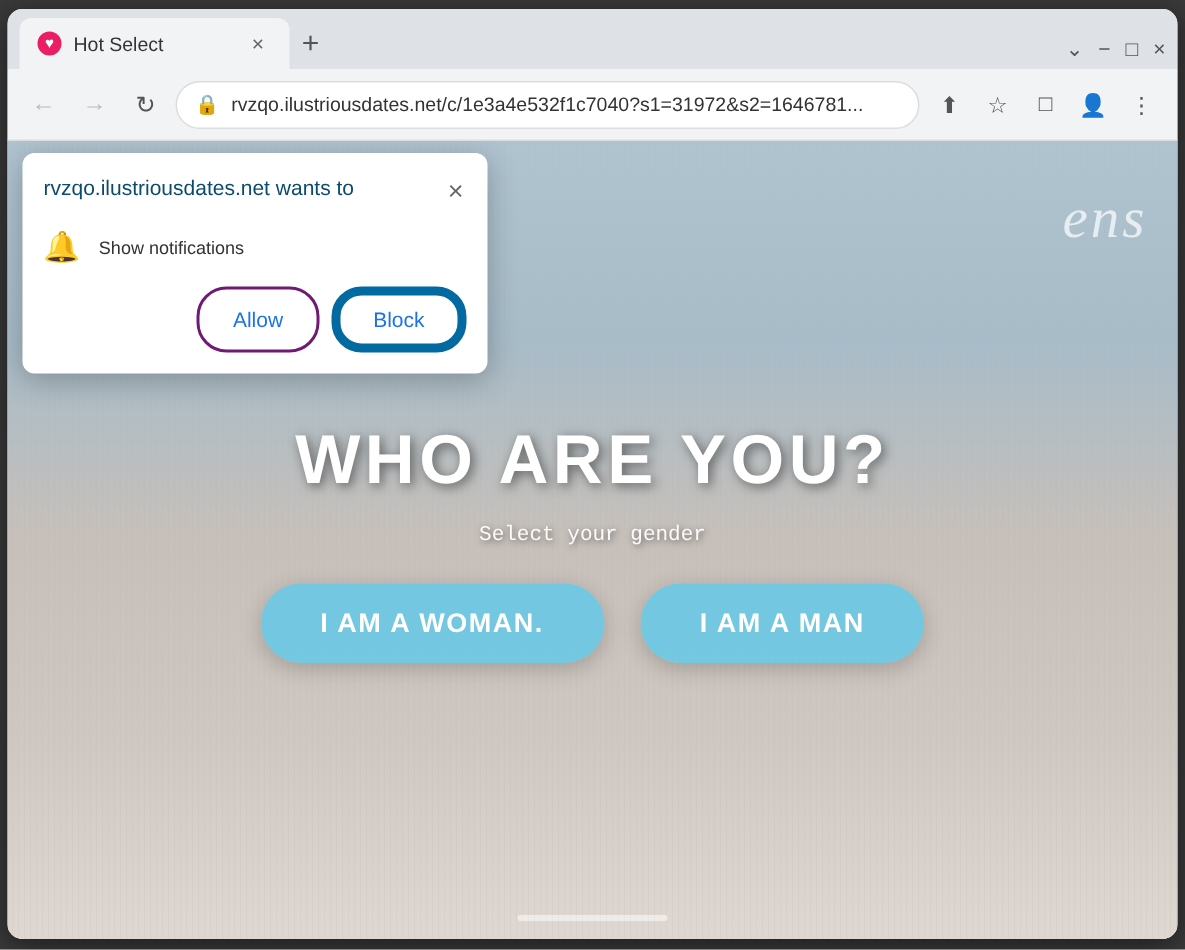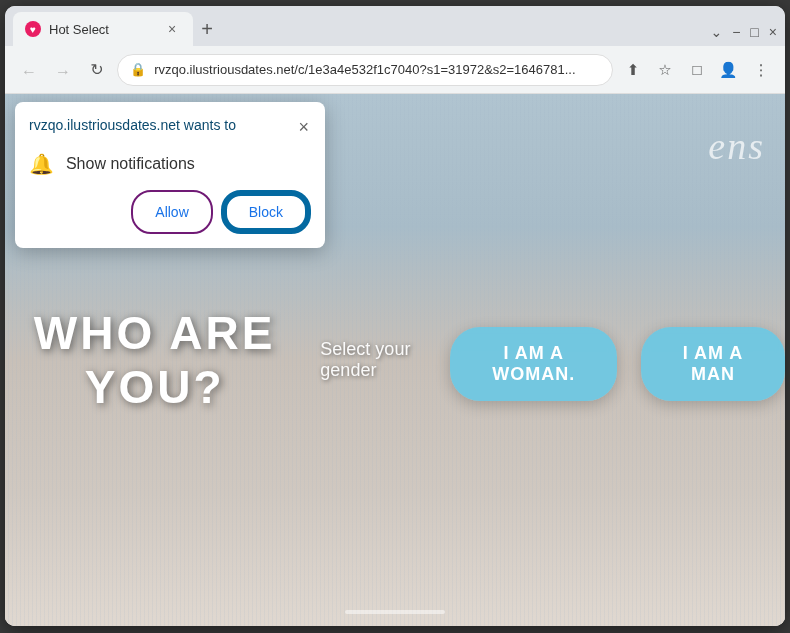--- a/index.html
+++ b/index.html
@@ -234,20 +234,21 @@
     }
 
     
     .page-text-overlay {
       position: absolute;
       top: 0;
       left: 0;
       width: 100%;
       height: 100%;
       display: flex;
+      flex-direction: column;
       align-items: center;
       justify-content: center;
       gap: 16px;
     }
 
     
     .script-watermark {
       position: absolute;
       top: 30px;
       right: 20px;
@@ -262,23 +263,24 @@
       font-size: 46px;
       font-weight: 900;
       color: white;
       text-shadow: 2px 2px 8px rgba(0,0,0,0.5);
       letter-spacing: 3px;
       text-transform: uppercase;
       text-align: center;
     }
 
     .sub-heading {
-      font-size: 18px;
+      font-size: 14px;
       color: rgba(255,255,255,0.95);
       text-shadow: 1px 1px 4px rgba(0,0,0,0.5);
+      font-family: Liberation Mono, monospace;
     }
 
     .gender-buttons {
       display: flex;
       gap: 24px;
       margin-top: 8px;
     }
 
     .gender-btn {
       background: rgba(100,200,230,0.85);
@@ -349,21 +351,21 @@
       gap: 12px;
       padding: 6px 14px 14px 14px;
     }
 
     .bell-icon {
       font-size: 20px;
       color: #555;
     }
 
     .popup-item-text {
-      font-size: 16px;
+      font-size: 12px;
       color: #333;
     }
 
     .popup-actions {
       display: flex;
       justify-content: flex-end;
       gap: 8px;
       padding: 0 14px 14px 14px;
     }
 

